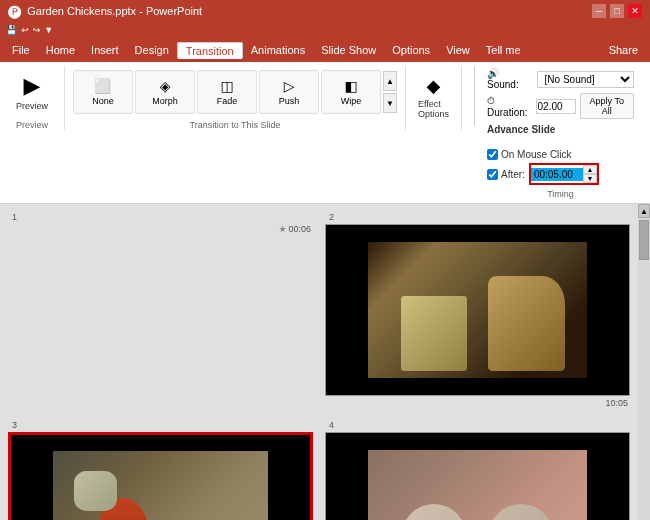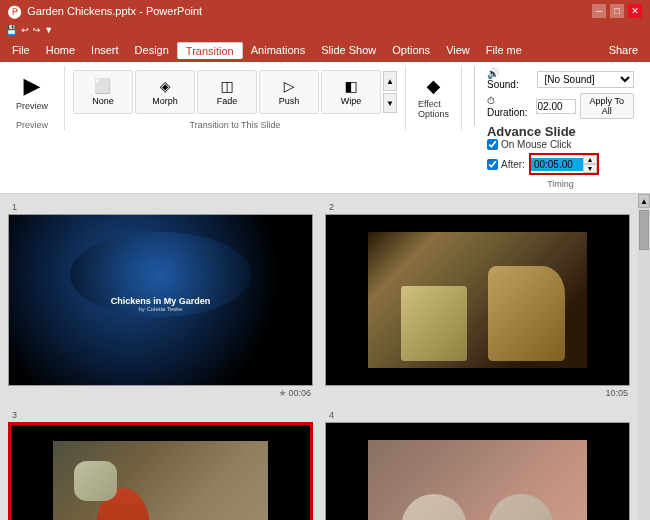--- a/index.html
+++ b/index.html
@@ -399,21 +399,21 @@
 <div class="menu-bar">
   <span class="menu-item">File</span>
   <span class="menu-item">Home</span>
   <span class="menu-item">Insert</span>
   <span class="menu-item">Design</span>
   <span class="menu-item active">Transition</span>
   <span class="menu-item">Animations</span>
   <span class="menu-item">Slide Show</span>
   <span class="menu-item">Options</span>
   <span class="menu-item">View</span>
-  <span class="menu-item">File me</span>
+  <span class="menu-item">Tell me</span>
   <span class="menu-item" style="margin-left:auto;">Share</span>
 </div>
 
 <div class="ribbon">
 
   <div class="ribbon-group">
     <div class="ribbon-group-content">
       <div class="ribbon-btn-large">
         <span class="icon">▶</span>
         <span class="label">Preview</span>
@@ -476,21 +476,21 @@
         </select>
       </div>
 
       <div class="sound-row">
         <span>⏱ Duration:</span>
         <input type="text" class="duration-input" value="02.00" style="">
         <button class="apply-btn">Apply To All</button>
       </div>
 
       <div style="margin-top:2px;">
-        <div style="font-size:13px;font-weight:600;color:#333;margin-bottom:0;">Advance Slide</div>
+        <div style="font-size:10px;font-weight:600;color:#333;margin-bottom:14px;">Advance Slide</div>
         <div class="advance-row">
           <label class="checkbox-label">
             <input type="checkbox" checked="" style="">
             <span>On Mouse Click</span>
           </label>
         </div>
         <div class="advance-row" style="margin-top:3px;">
           <label class="checkbox-label">
             <input type="checkbox" checked="" style="">
             <span>After:</span>
@@ -510,29 +510,20 @@
 </div>
 
 <div class="main-area">
 
   <div class="slide-grid">
 
     <div class="slide-item">
       <div style="display:flex;justify-content:space-between;width:100%;padding:0 2px;">
         <span class="slide-number">1</span>
       </div>
-      <div class="slide-thumb">
-        <div class="slide-1-bg">
-          <div style="width:60%;height:50%;background:radial-gradient(circle, #2060b0, #051020);border-radius:50%;position:absolute;top:10%;left:20%;opacity:0.8;"></div>
-          <div style="position:relative;z-index:1;text-align:center;margin-top:8px;">
-            <div class="slide-1-title">Chickens in My Garden</div>
-            <div class="slide-1-sub">by Coletta Teske</div>
-          </div>
-        </div>
-      </div>
       <div class="slide-duration">
         <span class="star-icon">★</span>
         <span>00:06</span>
       </div>
     </div>
 
     <div class="slide-item">
       <div style="display:flex;justify-content:space-between;width:100%;padding:0 2px;">
         <span class="slide-number">2</span>
       </div>

